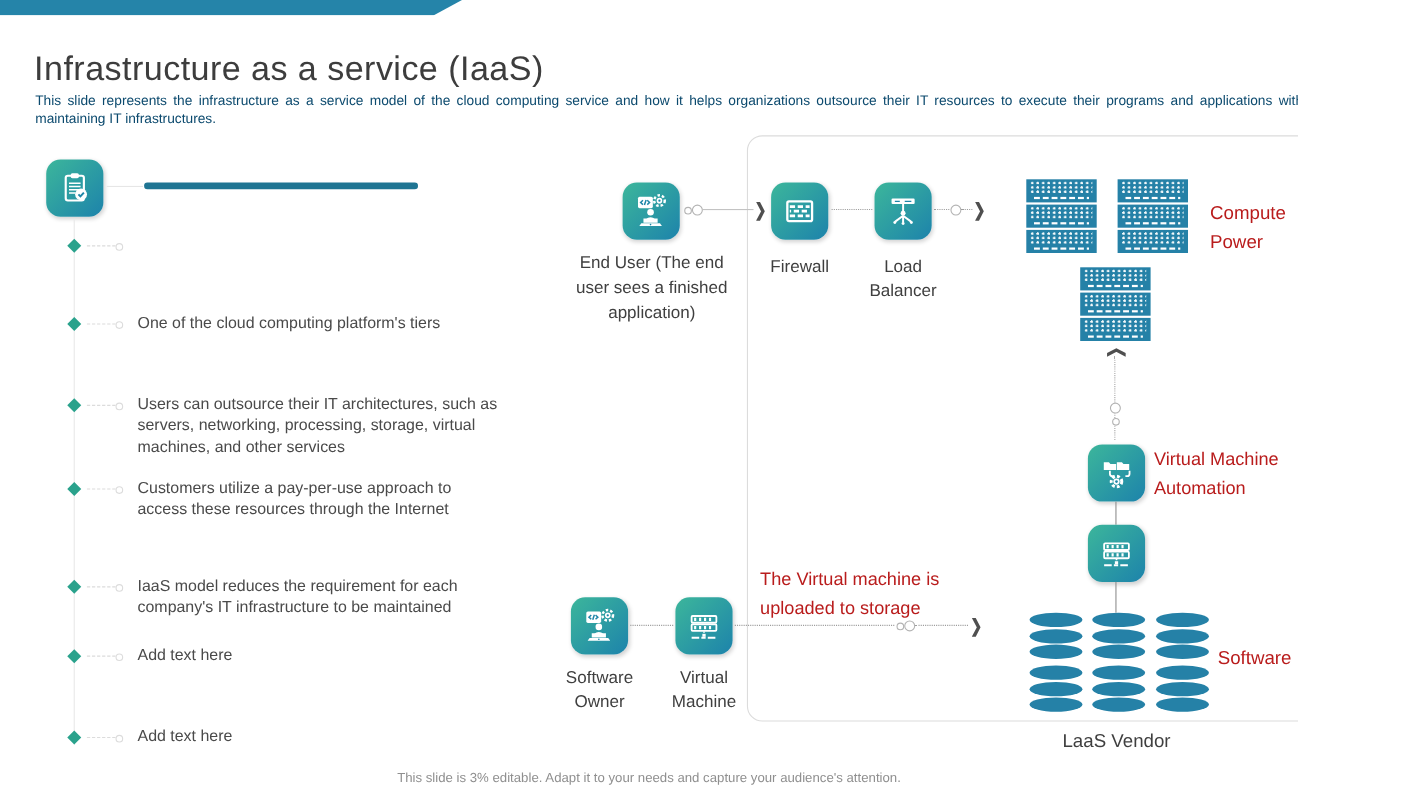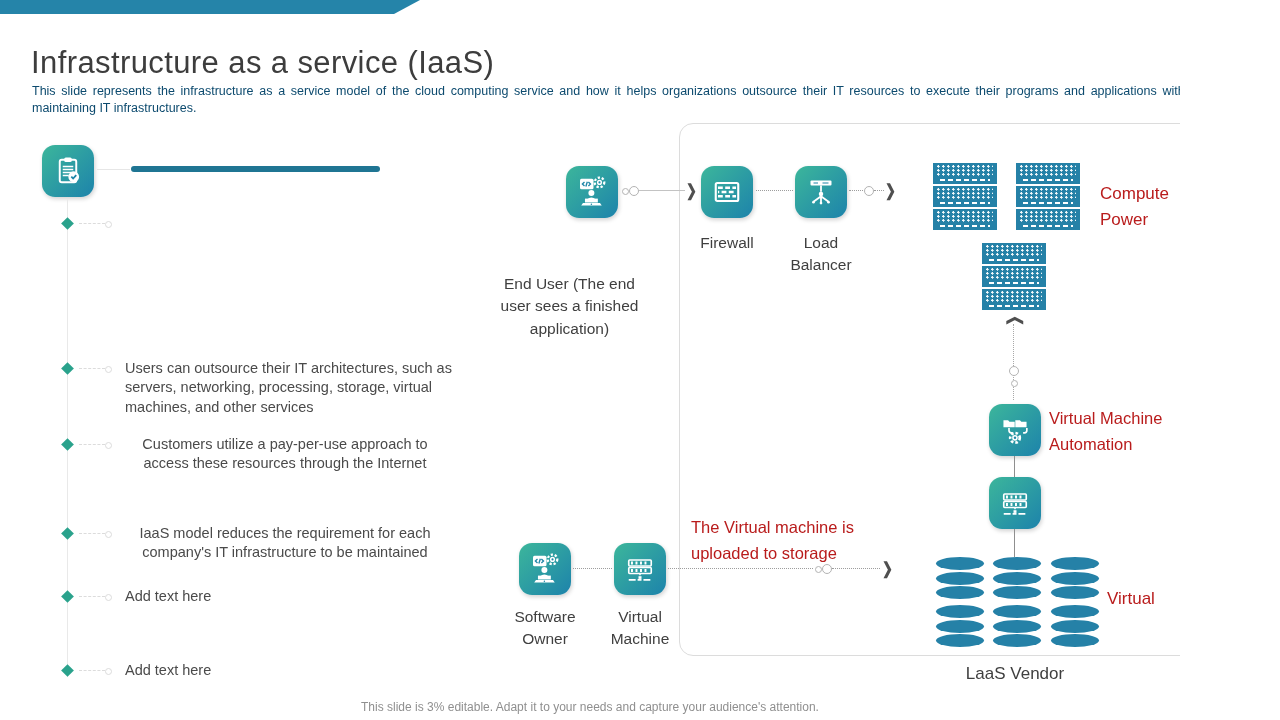--- a/index.html
+++ b/index.html
@@ -25,21 +25,21 @@
 
   
   .vline{position:absolute;left:67px;top:199px;width:0;height:478px;border-left:1px solid #e9e9e9;}
   .hfaint{position:absolute;left:97px;top:169px;width:33px;border-top:1px solid #e6e6e6;}
   .rule{position:absolute;left:131px;top:166px;width:249px;height:6px;border-radius:3px;background:#1f7593;}
   .brow{position:absolute;left:63px;display:flex;align-items:flex-start;}
   .dia{flex:none;width:9px;height:9px;margin-top:5px;background:#2aa28c;transform:rotate(45deg);}
   .lead{flex:none;width:26px;margin-top:9px;border-top:1.5px dashed #dcdcdc;margin-left:7px;}
   .ldot{flex:none;width:5px;height:5px;margin-top:6.5px;border:1.3px solid #dcdcdc;border-radius:50%;background:#fff;}
   .btext{margin:0 0 0 13px;font-size:14.5px;line-height:1.33;color:#4a4a4a;}
-  .w300{width:300px;} .w330{width:330px;} .w352{width:352px;} .w320{width:320px;text-align:center;} .w200{width:200px;}
+  .w300{width:300px;} .w330{width:330px;} .w352{width:352px;} .w320{width:320px;} .w200{width:200px;}
 
   
   .panel{position:absolute;left:679px;top:123px;width:560px;height:531px;
          border:1.5px solid #dcdcdc;border-radius:14px;background:transparent;}
 
   
   .solidline{position:absolute;border-top:1px solid #c3c3c3;}
   .dotline{position:absolute;border-top:1.6px dotted #9d9d9d;}
   .dotvline{position:absolute;border-left:1.6px dotted #a8a8a8;}
   .thinv{position:absolute;border-left:1px solid #8f8f8f;}
@@ -147,20 +147,26 @@
   </div>
   <div class="hfaint"></div>
   <div class="rule"></div>
   <div class="vline"></div>
 
   <div class="brow" style="top:214px;">
     <span class="dia"></span>
     <span class="lead"></span>
     <span class="ldot"></span>
   </div>
+  <div class="brow" style="top:285px;">
+    <span class="dia"></span>
+    <span class="lead"></span>
+    <span class="ldot"></span>
+    <p class="btext w330">One of the cloud computing platform's tiers</p>
+  </div>
   <div class="brow" style="top:359px;">
     <span class="dia"></span>
     <span class="lead"></span>
     <span class="ldot"></span>
     <p class="btext w352">Users can outsource their IT architectures, such as servers, networking, processing, storage, virtual machines, and other services</p>
   </div>
   <div class="brow" style="top:435px;">
     <span class="dia"></span>
     <span class="lead"></span>
     <span class="ldot"></span>
@@ -185,21 +191,21 @@
     <p class="btext w200">Add text here</p>
   </div>
 
   <div class="panel"></div>
 
   <div class="tile" style="left:566px;top:166px;">
     <svg>
         <use href="#sym-user"></use>
       </svg>
   </div>
-  <div class="dlabel" style="left:497px;top:229px;width:145px;margin-top:44px;">End User (The end user sees a finished application)</div>
+  <div class="dlabel" style="left:520px;top:229px;width:145px;">End User (The end user sees a finished application)</div>
 
   <span class="cir c5" style="left:622px;top:188px;"></span>
   <span class="cir c8" style="left:629px;top:186px;"></span>
   <div class="solidline" style="left:639px;top:190px;width:46px;"></div>
   <span class="chev" style="left:686px;top:184px;"></span>
 
   <div class="tile" style="left:701px;top:166px;">
     <svg>
         <use href="#sym-firewall"></use>
       </svg>
@@ -279,21 +285,21 @@
   <div class="cyl" style="left:993px;top:605px;">
       <i></i>
       <i></i>
       <i></i>
     </div>
   <div class="cyl" style="left:1051px;top:605px;">
       <i></i>
       <i></i>
       <i></i>
     </div>
-  <div class="dnote" style="left:1107px;top:586px;font-size:17px;">Virtual</div>
+  <div class="dnote" style="left:1107px;top:586px;font-size:17px;">Software</div>
   <div class="dlabel" style="left:950px;top:662px;width:130px;font-size:17px;">LaaS Vendor</div>
 
   <div class="tile" style="left:519px;top:543px;">
     <svg>
         <use href="#sym-user"></use>
       </svg>
   </div>
   <div class="dlabel" style="left:505px;top:606px;width:80px;">Software Owner</div>
   <div class="dotline" style="left:573px;top:568px;width:39px;"></div>
   <div class="tile" style="left:614px;top:543px;">

